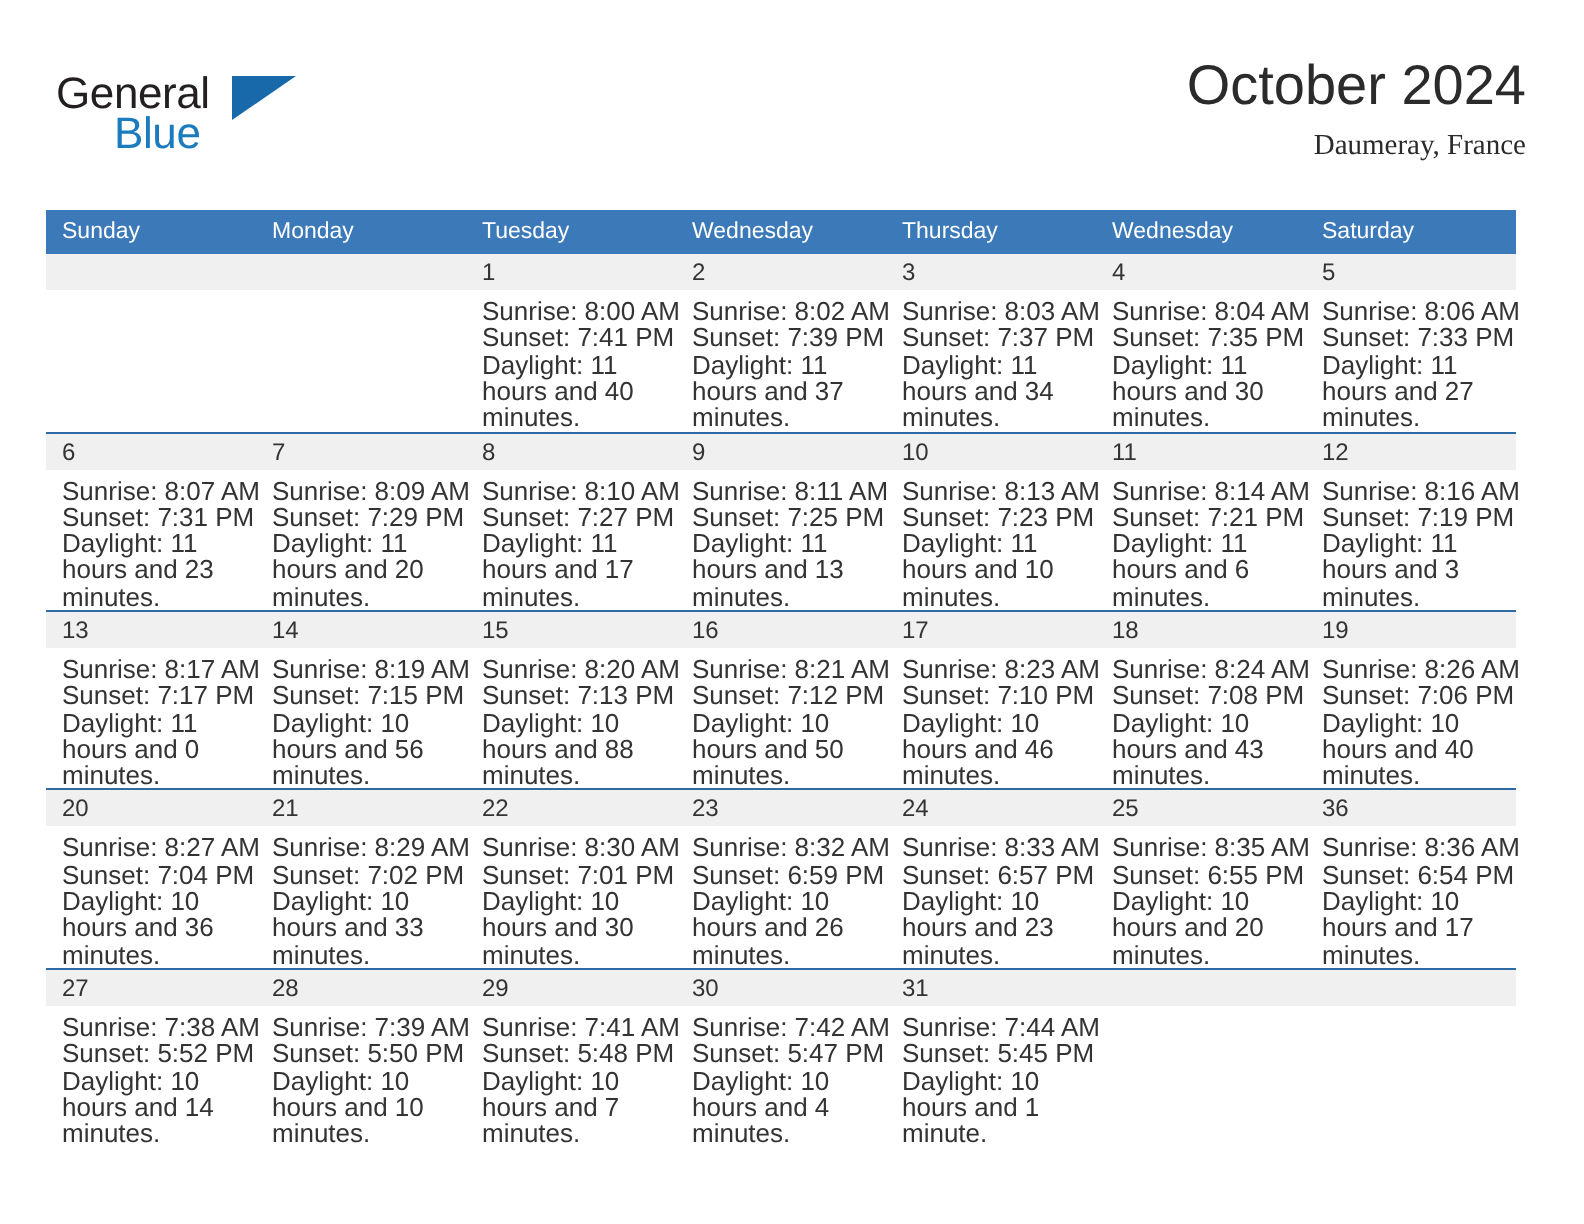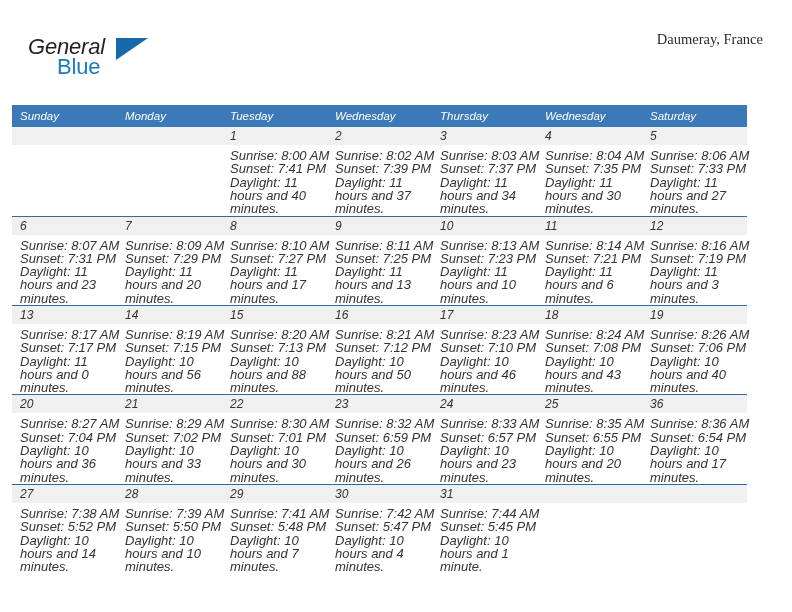--- a/index.html
+++ b/index.html
@@ -37,21 +37,20 @@
     height: 52px;
   }
   .logo-general {
     position: absolute;
     left: 0;
     top: 0;
     font-size: 22px;
     color: #231f20;
     letter-spacing: -0.2px;
     line-height: 26px;
-    font-style: italic;
   }
   .logo-blue {
     position: absolute;
     left: 29px;
     top: 20px;
     font-size: 22px;
     color: #1a7bbf;
     letter-spacing: -0.2px;
     line-height: 26px;
   }
@@ -82,26 +81,25 @@
     font-size: 14.5px;
     color: #2b2b2b;
     line-height: 19px;
     white-space: nowrap;
     font-family: Liberation Serif, serif;
   }
 
   
   .calendar {
     position: absolute;
-    left: 12px;
+    left: 23px;
     top: 105px;
     width: 735px;
     border-collapse: collapse;
     table-layout: fixed;
-    font-style: italic;
   }
   .calendar th {
     background: #3b79b8;
     color: #ffffff;
     font-size: 11.5px;
     font-weight: normal;
     text-align: left;
     padding: 5px 0 5px 8px;
     height: 19px;
     box-sizing: border-box;
@@ -155,20 +153,21 @@
 
   <div class="top-bar">
 
     <div class="logo">
       <span class="logo-general">General</span>
       <span class="logo-triangle"></span>
       <span class="logo-blue">Blue</span>
     </div>
 
     <div class="title-block">
+      <div class="month-title">October 2024</div>
       <div class="location">Daumeray, France</div>
     </div>
 
   </div>
 
   <table class="calendar">
     <thead>
       <tr>
         <th>Sunday</th>
         <th>Monday</th>

